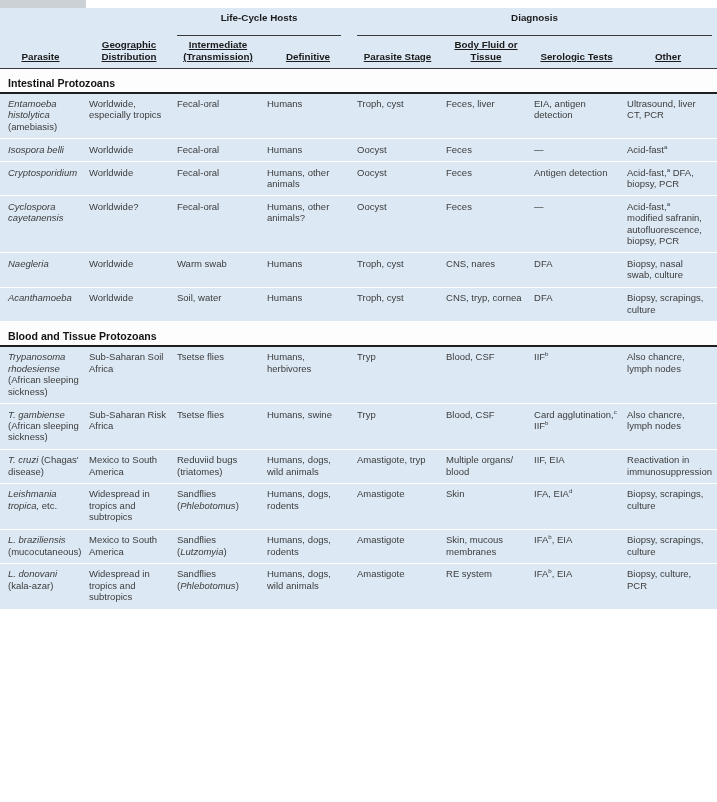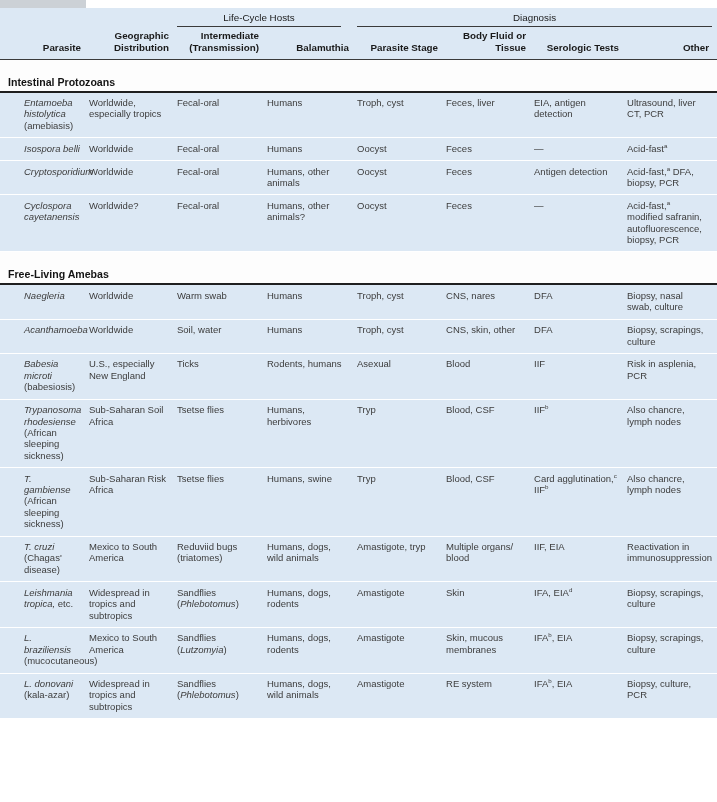--- a/index.html
+++ b/index.html
@@ -5,32 +5,32 @@
   html,body{margin:0;padding:0;background:#ffffff;}
   .page{width:717px;min-height:802px;background:#ffffff;position:relative;
         font-family:"Liberation Sans","DejaVu Sans",sans-serif;}
   .top-strip{height:8px;background:#ffffff;position:relative;}
   .top-tab{position:absolute;left:0;top:0;width:86px;height:8px;background:#ccd1d6;}
   table{width:717px;border-collapse:collapse;table-layout:fixed;}
   col.c1{width:89px;} col.c2{width:88px;} col.c3{width:90px;} col.c4{width:90px;}
   col.c5{width:89px;} col.c6{width:88px;} col.c7{width:93px;} col.c8{width:90px;}
   thead th{background:var(--row-bg,#dce8f4);}
   .spanner-row th{padding:4px 0 0 0;vertical-align:bottom;}
-  .spanner-inner{font-weight:normal;font-size:9.8px;color:#1a1a1a;text-align:center;
-        border-bottom:1.2px solid #3a3a3a;padding-bottom:3px;margin-right:16px;}
+  .spanner-inner{font-weight:bold;font-size:9.8px;color:#1a1a1a;text-align:center;
+        border-bottom:1.2px solid #3a3a3a;padding-bottom:12px;margin-right:16px;}
   .spanner-inner.diag{margin-right:5px;}
-  .colhead-row th{font-weight:bold;font-size:9.8px;color:#1a1a1a;text-align:right;
+  .colhead-row th{font-weight:bold;font-size:9.8px;color:#1a1a1a;text-align:center;
         vertical-align:bottom;padding:3px 8px 5px 0;border-bottom:1.2px solid #3a3a3a;
-        line-height:1.2;}
+        line-height:1.2;text-decoration:underline;}
   .colhead-row th.first{padding-left:0;}
   .section-row td{background:#fdfdfd;font-weight:bold;font-size:10.6px;color:#141414;
-        padding:16px 0 3px 8px;border-top:1px solid #666;border-bottom:2.5px solid #1f1f1f;}
+        padding:8px 0 3px 8px;border-top:1px solid #666;border-bottom:2.5px solid #1f1f1f;}
   .data-row td{background:var(--row-bg,#dce8f4);font-size:9.5px;line-height:1.2;
         color:#3c3c3c;padding:4.5px 9px 6px 0;vertical-align:top;border-bottom:1.5px solid #ffffff;}
-  .data-row td.first{padding-left:24px;}
+  .data-row td.first{padding-left:8px;}
   sup{font-size:0.65em;vertical-align:super;line-height:0;}
 </style>
 </head>
 <body>
 
 <div class="page">
   <div class="top-strip">
     <div class="top-tab"></div>
   </div>
 
@@ -52,21 +52,21 @@
           <div class="spanner-inner">Life-Cycle Hosts</div>
         </th>
         <th colspan="4">
           <div class="spanner-inner diag">Diagnosis</div>
         </th>
       </tr>
       <tr class="colhead-row">
         <th class="first">Parasite</th>
         <th>Geographic Distribution</th>
         <th>Intermediate (Transmission)</th>
-        <th>Balamuthia</th>
+        <th>Definitive</th>
         <th>Parasite Stage</th>
         <th>Body Fluid or Tissue</th>
         <th>Serologic Tests</th>
         <th>Other</th>
       </tr>
     </thead>
     <tbody id="table-body">
         <tr class="section-row">
           <td colspan="8">Intestinal Protozoans</td>
         </tr>
@@ -103,52 +103,42 @@
         <tr class="data-row">
           <td class="first"><i>Cyclospora cayetanensis</i></td>
           <td>Worldwide?</td>
           <td>Fecal-oral</td>
           <td>Humans, other animals?</td>
           <td>Oocyst</td>
           <td>Feces</td>
           <td>—</td>
           <td>Acid-fast,<sup>a</sup> modified safranin, autofluorescence, biopsy, PCR</td>
         </tr>
-        <tr class="section-row">
-          <td colspan="8">Free-Living Amebas</td>
-        </tr>
         <tr class="data-row">
           <td class="first"><i>Naegleria</i></td>
           <td>Worldwide</td>
           <td>Warm swab</td>
           <td>Humans</td>
           <td>Troph, cyst</td>
           <td>CNS, nares</td>
           <td>DFA</td>
           <td>Biopsy, nasal swab, culture</td>
         </tr>
         <tr class="data-row">
           <td class="first"><i>Acanthamoeba</i></td>
           <td>Worldwide</td>
           <td>Soil, water</td>
           <td>Humans</td>
           <td>Troph, cyst</td>
-          <td>CNS, skin, other</td>
+          <td>CNS, tryp, cornea</td>
           <td>DFA</td>
           <td>Biopsy, scrapings, culture</td>
         </tr>
-        <tr class="data-row">
-          <td class="first"><i>Babesia microti</i> (babesiosis)</td>
-          <td>U.S., especially New England</td>
-          <td>Ticks</td>
-          <td>Rodents, humans</td>
-          <td>Asexual</td>
-          <td>Blood</td>
-          <td>IIF</td>
-          <td>Risk in asplenia, PCR</td>
+        <tr class="section-row">
+          <td colspan="8">Blood and Tissue Protozoans</td>
         </tr>
         <tr class="data-row">
           <td class="first"><i>Trypanosoma rhodesiense</i> (African sleeping sickness)</td>
           <td>Sub-Saharan Soil Africa</td>
           <td>Tsetse flies</td>
           <td>Humans, herbivores</td>
           <td>Tryp</td>
           <td>Blood, CSF</td>
           <td>IIF<sup>b</sup></td>
           <td>Also chancre, lymph nodes</td>

